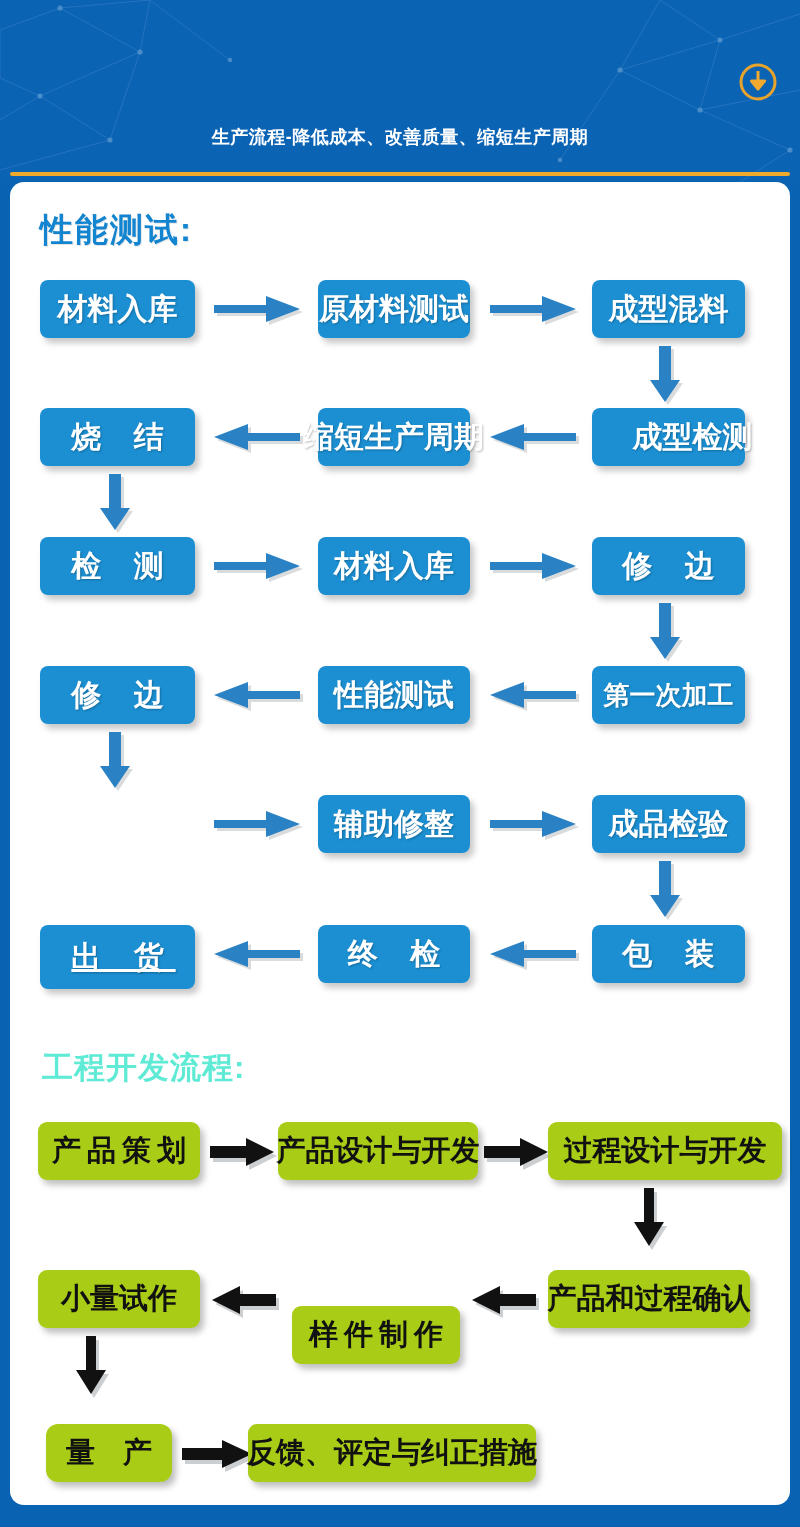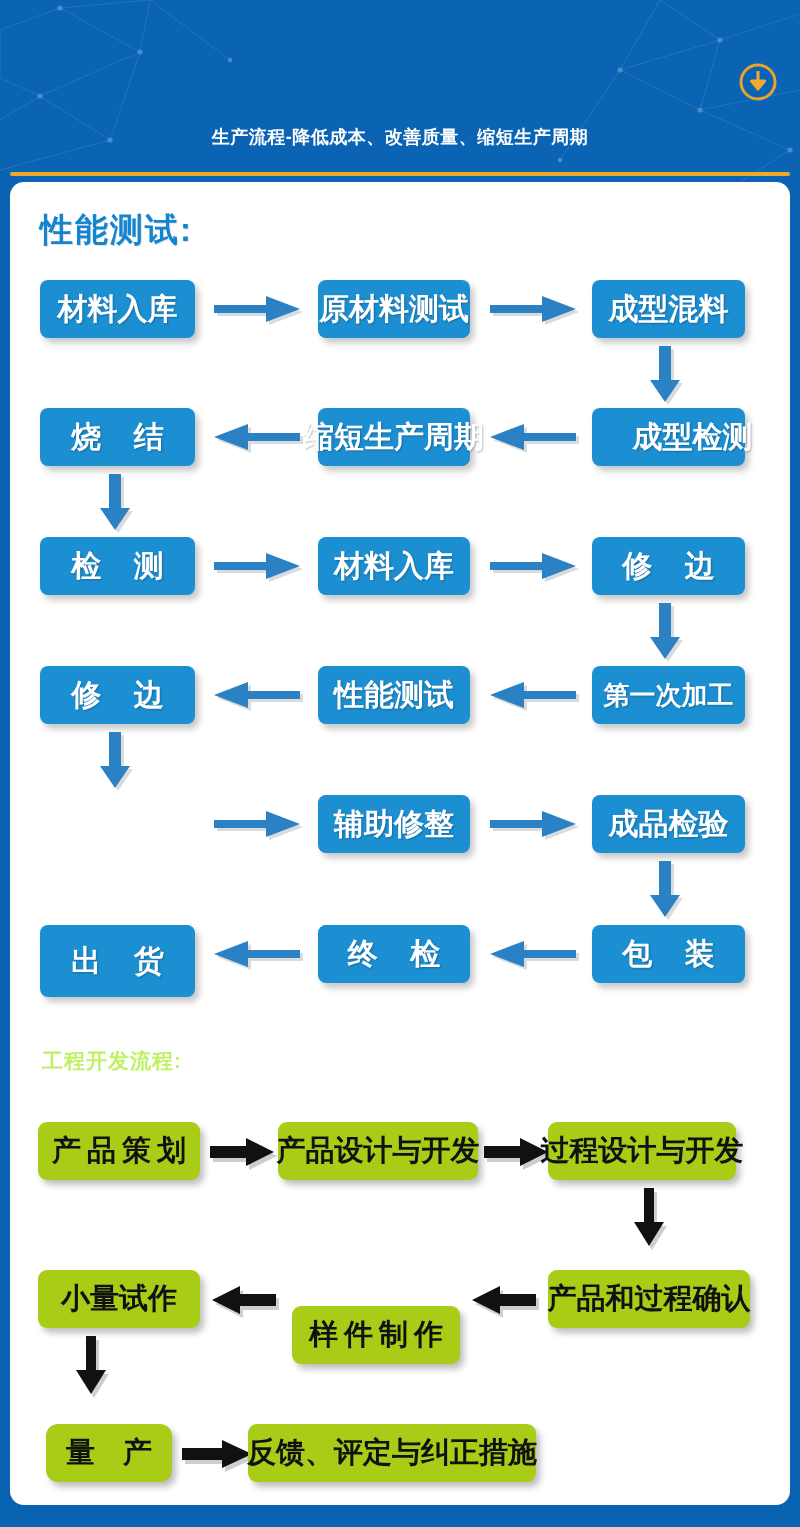--- a/index.html
+++ b/index.html
@@ -28,21 +28,21 @@
 
   
   .card{
     position:absolute;left:10px;top:182px;width:780px;height:1323px;
     background:#ffffff;border-radius:14px;
   }
 
   
   .sec-title{position:absolute;font-weight:bold;white-space:nowrap;}
   .sec-title.blue{color:#1384cf;font-size:33px;letter-spacing:2px;text-shadow:1px 1px 0 rgba(0,0,0,.10);}
-  .sec-title.black{color:#bef264;font-size:21px;letter-spacing:1px;}
+  .sec-title.black{color:#5eead4;font-size:31px;letter-spacing:1px;}
 
   
   .box{
     position:absolute;display:flex;align-items:center;justify-content:center;
     box-sizing:border-box;white-space:nowrap;
   }
   .box.blue{
     background:#1b8fd2;color:#ffffff;border-radius:8px;
     font-size:30px;font-weight:bold;
     box-shadow:4px 5px 6px rgba(0,0,0,.22);
@@ -249,21 +249,21 @@
 
   <div class="arw" style="left:650px;top:861px;">
     <svg width="36" height="62" viewBox="0 0 36 62">
       <g transform="translate(3,3)">
           <path d="M9 0 L21 0 L21 34 L30 34 L15 56 L0 34 L9 34 Z" fill="#b9bdc0" opacity=".55"></path>
         </g>
       <path d="M9 0 L21 0 L21 34 L30 34 L15 56 L0 34 L9 34 Z" fill="#2a82c4"></path>
     </svg>
   </div>
 
-  <div class="box blue sp" style="left:40px;top:925px;width:155px;height:72px;">出 货</div>
+  <div class="box blue sp" style="left:40px;top:925px;width:155px;height:64px;text-decoration:underline;">出 货</div>
   <div class="arw" style="left:214px;top:941px;">
     <svg width="92" height="30" viewBox="0 0 92 30">
       <g transform="translate(3,3)">
           <path d="M86 9 L34 9 L34 0 L0 13 L34 26 L34 17 L86 17 Z" fill="#b9bdc0" opacity=".55"></path>
         </g>
       <path d="M86 9 L34 9 L34 0 L0 13 L34 26 L34 17 L86 17 Z" fill="#2a82c4"></path>
     </svg>
   </div>
   <div class="box blue sp" style="left:318px;top:925px;width:152px;height:58px;">终 检</div>
   <div class="arw" style="left:490px;top:941px;">
@@ -289,21 +289,21 @@
   </div>
   <div class="box green" style="left:278px;top:1122px;width:200px;height:58px;">产品设计与开发</div>
   <div class="arw" style="left:484px;top:1138px;">
     <svg width="72" height="30" viewBox="0 0 72 30">
       <g transform="translate(3,4)">
           <path d="M0 8 L36 8 L36 0 L64 14 L36 28 L36 20 L0 20 Z" fill="#9aa0a4" opacity=".5"></path>
         </g>
       <path d="M0 8 L36 8 L36 0 L64 14 L36 28 L36 20 L0 20 Z" fill="#111111"></path>
     </svg>
   </div>
-  <div class="box green" style="left:548px;top:1122px;width:188px;height:58px;">过程设计与开发</div>
+  <div class="box green" style="left:548px;top:1122px;width:234px;height:58px;">过程设计与开发</div>
 
   <div class="arw" style="left:634px;top:1188px;">
     <svg width="36" height="64" viewBox="0 0 36 64">
       <g transform="translate(3,4)">
           <path d="M10 0 L20 0 L20 34 L30 34 L15 58 L0 34 L10 34 Z" fill="#9aa0a4" opacity=".5"></path>
         </g>
       <path d="M10 0 L20 0 L20 34 L30 34 L15 58 L0 34 L10 34 Z" fill="#111111"></path>
     </svg>
   </div>
 

